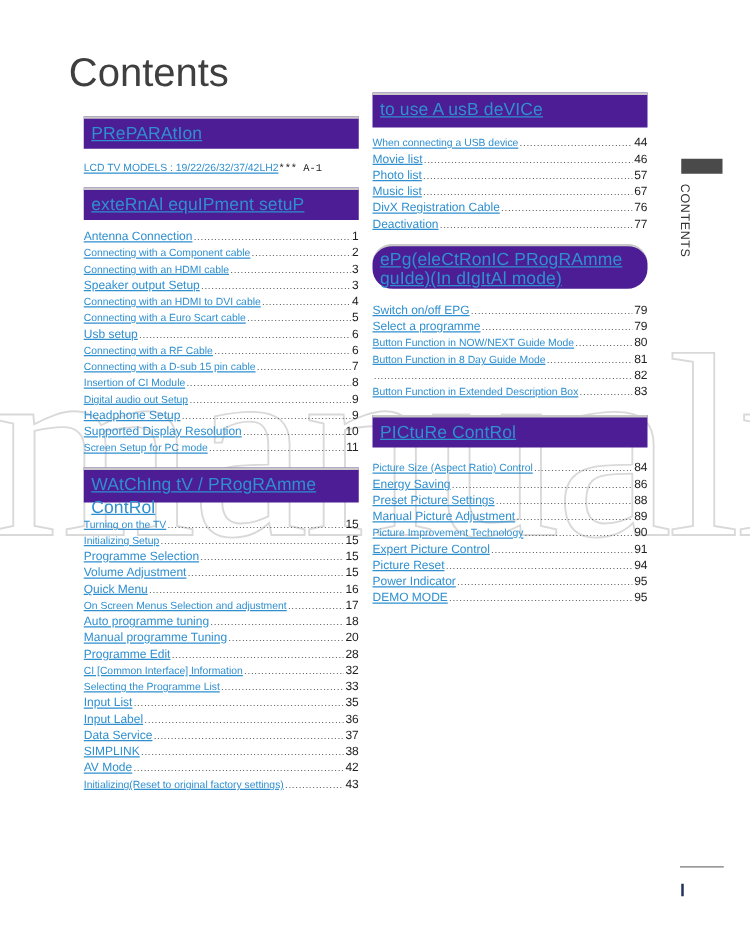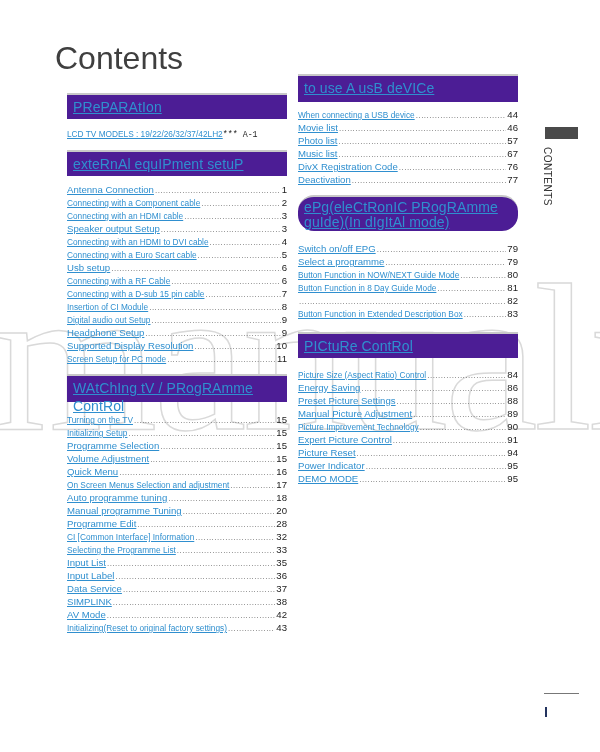--- a/index.html
+++ b/index.html
@@ -263,21 +263,21 @@
         <span class="t sz-m">Photo list</span>
         <span class="d"></span>
         <span class="p sz-m">57</span>
       </li>
     <li class="entry">
         <span class="t sz-m">Music list</span>
         <span class="d"></span>
         <span class="p sz-m">67</span>
       </li>
     <li class="entry">
-        <span class="t sz-m">DivX Registration Code</span>
+        <span class="t sz-m">DivX Registration Cable</span>
         <span class="d"></span>
         <span class="p sz-m">76</span>
       </li>
     <li class="entry">
         <span class="t sz-m">Deactivation</span>
         <span class="d"></span>
         <span class="p sz-m">77</span>
       </li>
   </ul>
 

